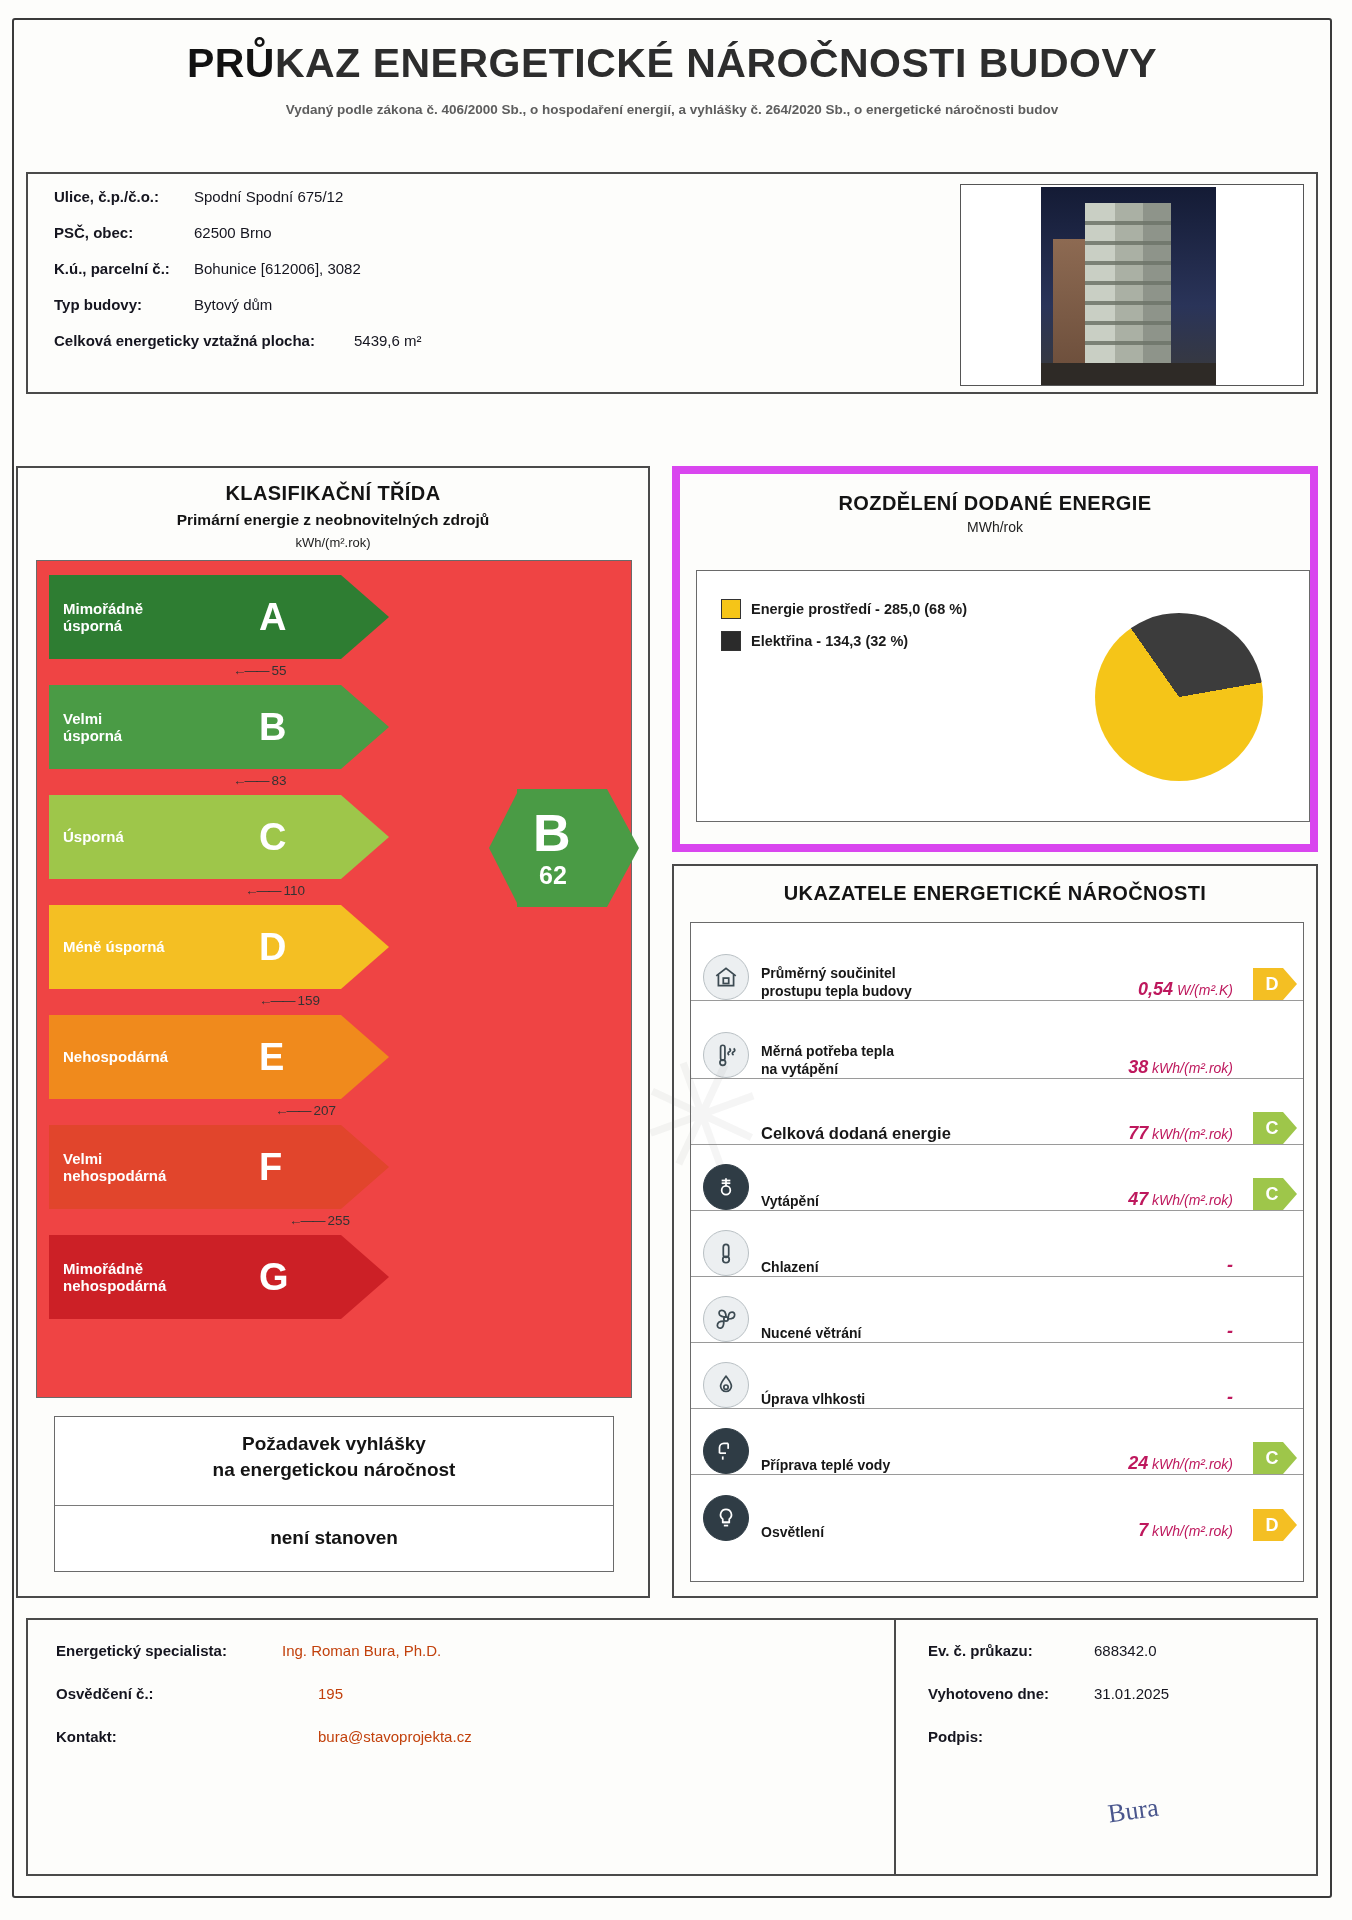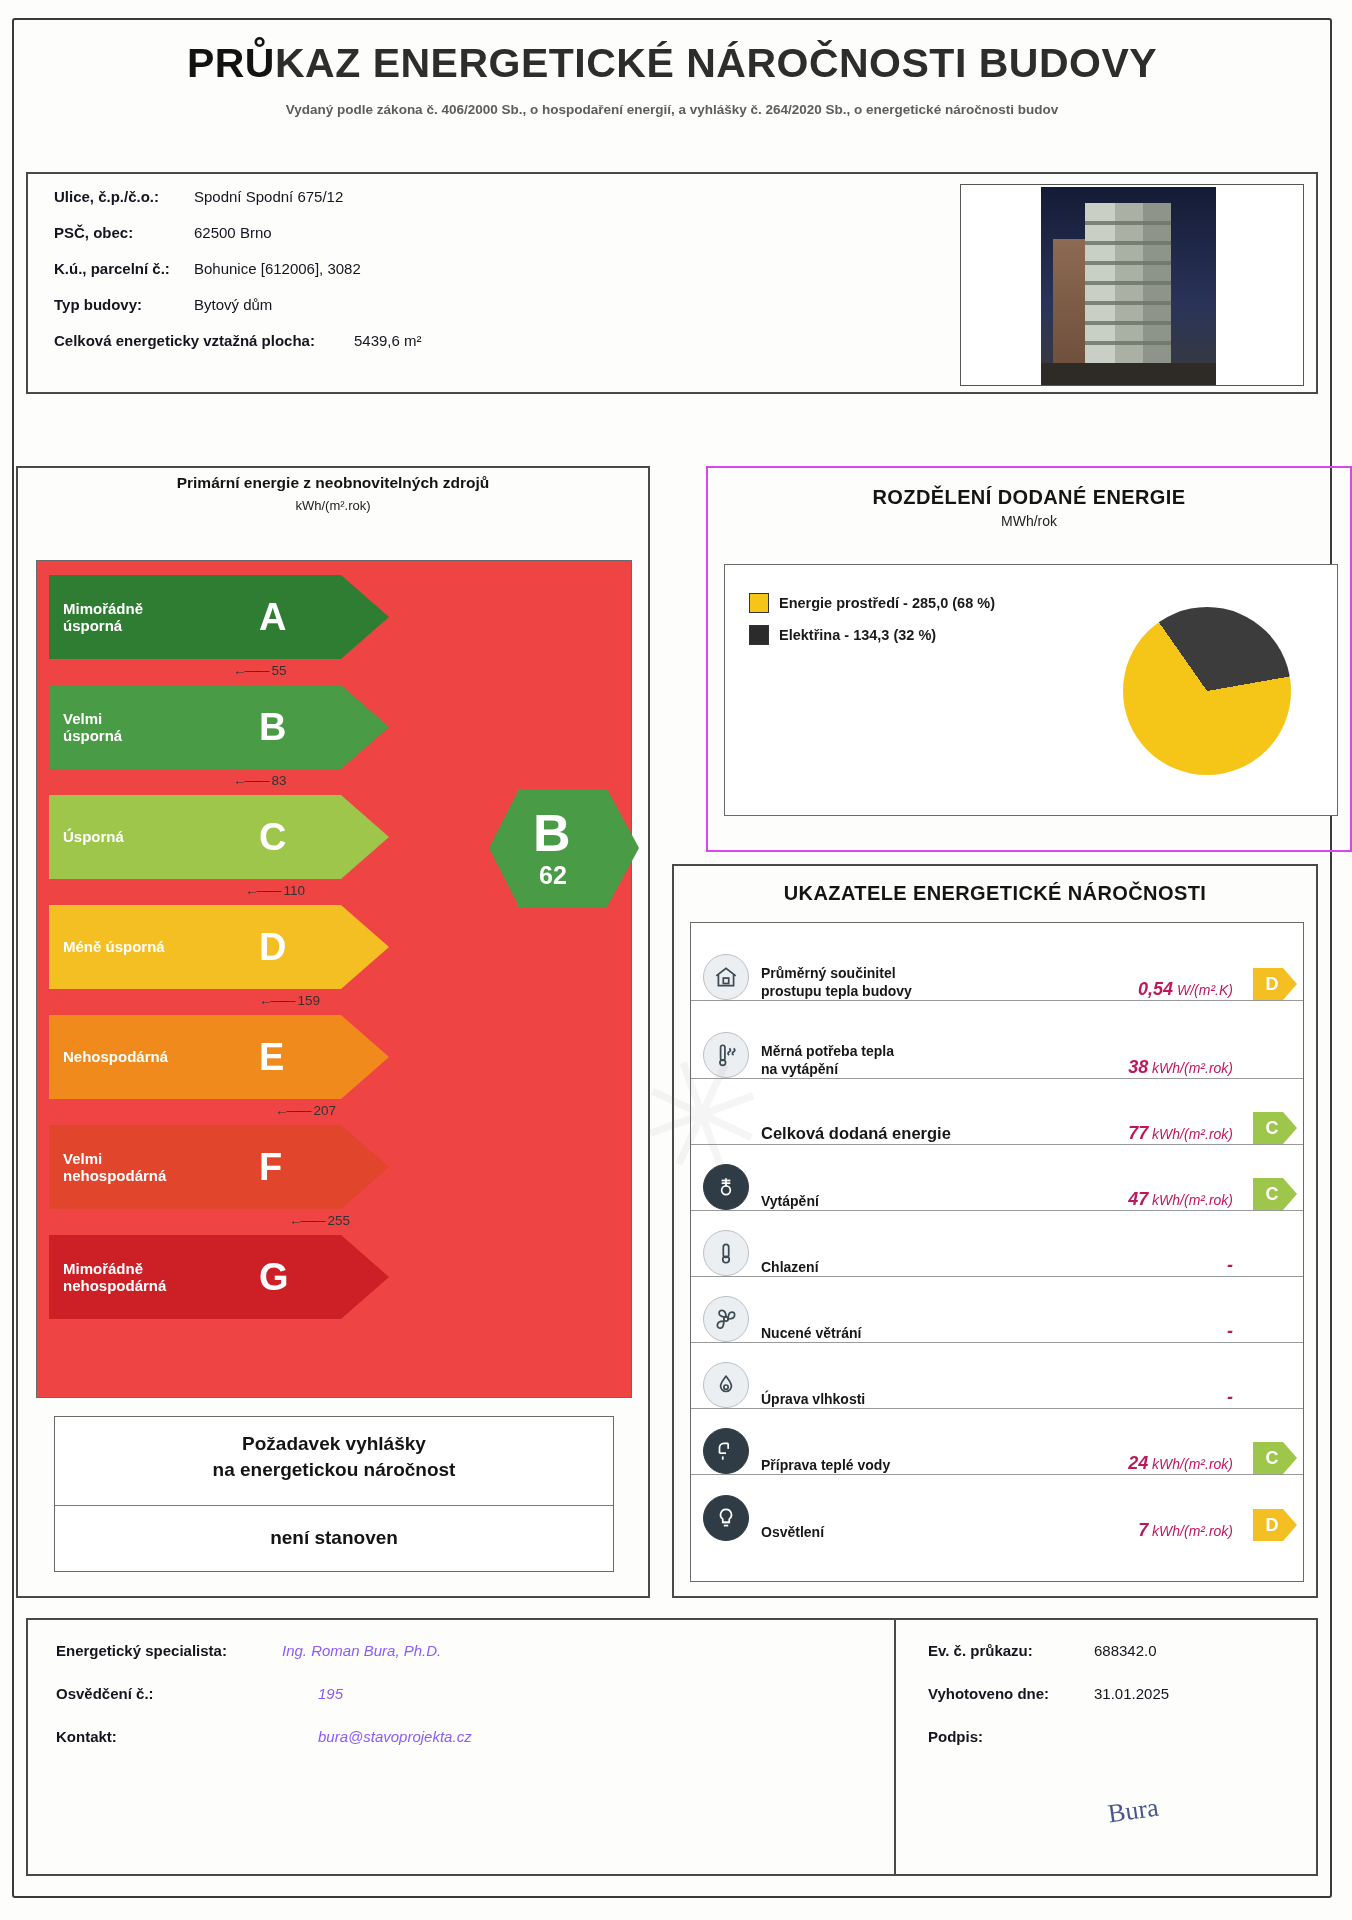--- a/index.html
+++ b/index.html
@@ -173,22 +173,21 @@
     border-top: 1.5px solid #7a7a7a;
   }
   .req-value {
     position: absolute; left: 0; top: 110px; width: 100%;
     text-align: center; font-size: 19px; font-weight: bold; color: #141414;
   }
 
   
   .split-panel {
     position: absolute; left: 672px; top: 466px; width: 646px; height: 386px;
-    border: 2px solid #d946ef;
-    margin-left: 34px;
+    border: 8px solid #d946ef;
   }
   .split-unit { text-align:center; font-size: 14px; color:#222; margin-top: 4px; }
   .split-inner {
     position: absolute; left: 16px; top: 96px; width: 614px; height: 252px;
     border: 1.5px solid #6a6a6a; background:#fff;
   }
   .legend {
     position: absolute; left: 24px; top: 28px; font-size: 14.5px; font-weight: bold;
   }
   .legend-item { display:flex; align-items:center; margin-bottom: 12px; }
@@ -245,21 +244,21 @@
   .badge span { position: relative; z-index: 2; margin-right: 6px; }
 
   
   .footer {
     position: absolute; left: 26px; top: 1618px; width: 1292px; height: 258px;
     border: 2px solid #4a4a4a;
   }
   .footer-left { position: absolute; left: 28px; top: 22px; width: 800px; font-size: 15px; }
   .f-row { display: flex; margin-bottom: 26px; }
   .f-label { font-weight: bold; width: 226px; color: #15151f; }
-  .f-value { color: #8b5cf6; font-style: italic; }
+  .f-value { color: #c2410c; }
   .f-value.ind { margin-left: 36px; }
   .footer-divider {
     position: absolute; left: 866px; top: 0; width: 0; height: 100%;
     border-left: 2px solid #4a4a4a;
   }
   .footer-right { position: absolute; left: 900px; top: 22px; width: 380px; font-size: 15px; }
   .fr-row { display: flex; margin-bottom: 26px; }
   .fr-label { font-weight: bold; width: 166px; color: #15151f; }
   .fr-value { color: #15151f; }
   .signature {
@@ -328,20 +327,21 @@
           <div class="band" style="top:98px"></div>
           <div class="band" style="top:118px"></div>
           <div class="band" style="top:138px"></div>
         </div>
         <div class="ground"></div>
       </div>
     </div>
   </div>
 
   <div class="left-panel">
+    <div class="panel-title" style="margin-top:14px">KLASIFIKAČNÍ TŘÍDA</div>
     <div class="panel-sub" style="margin-top:6px">Primární energie z neobnovitelných zdrojů</div>
     <div class="panel-unit" style="margin-top:6px">kWh/(m².rok)</div>
 
     <div class="scale-box">
 
       <div class="band-row" style="top:14px">
         <div class="band">
           <div class="body" style="background:#2e7d32"></div>
           <div class="tip">
               <svg width="48" height="84" viewBox="0 0 48 84">

